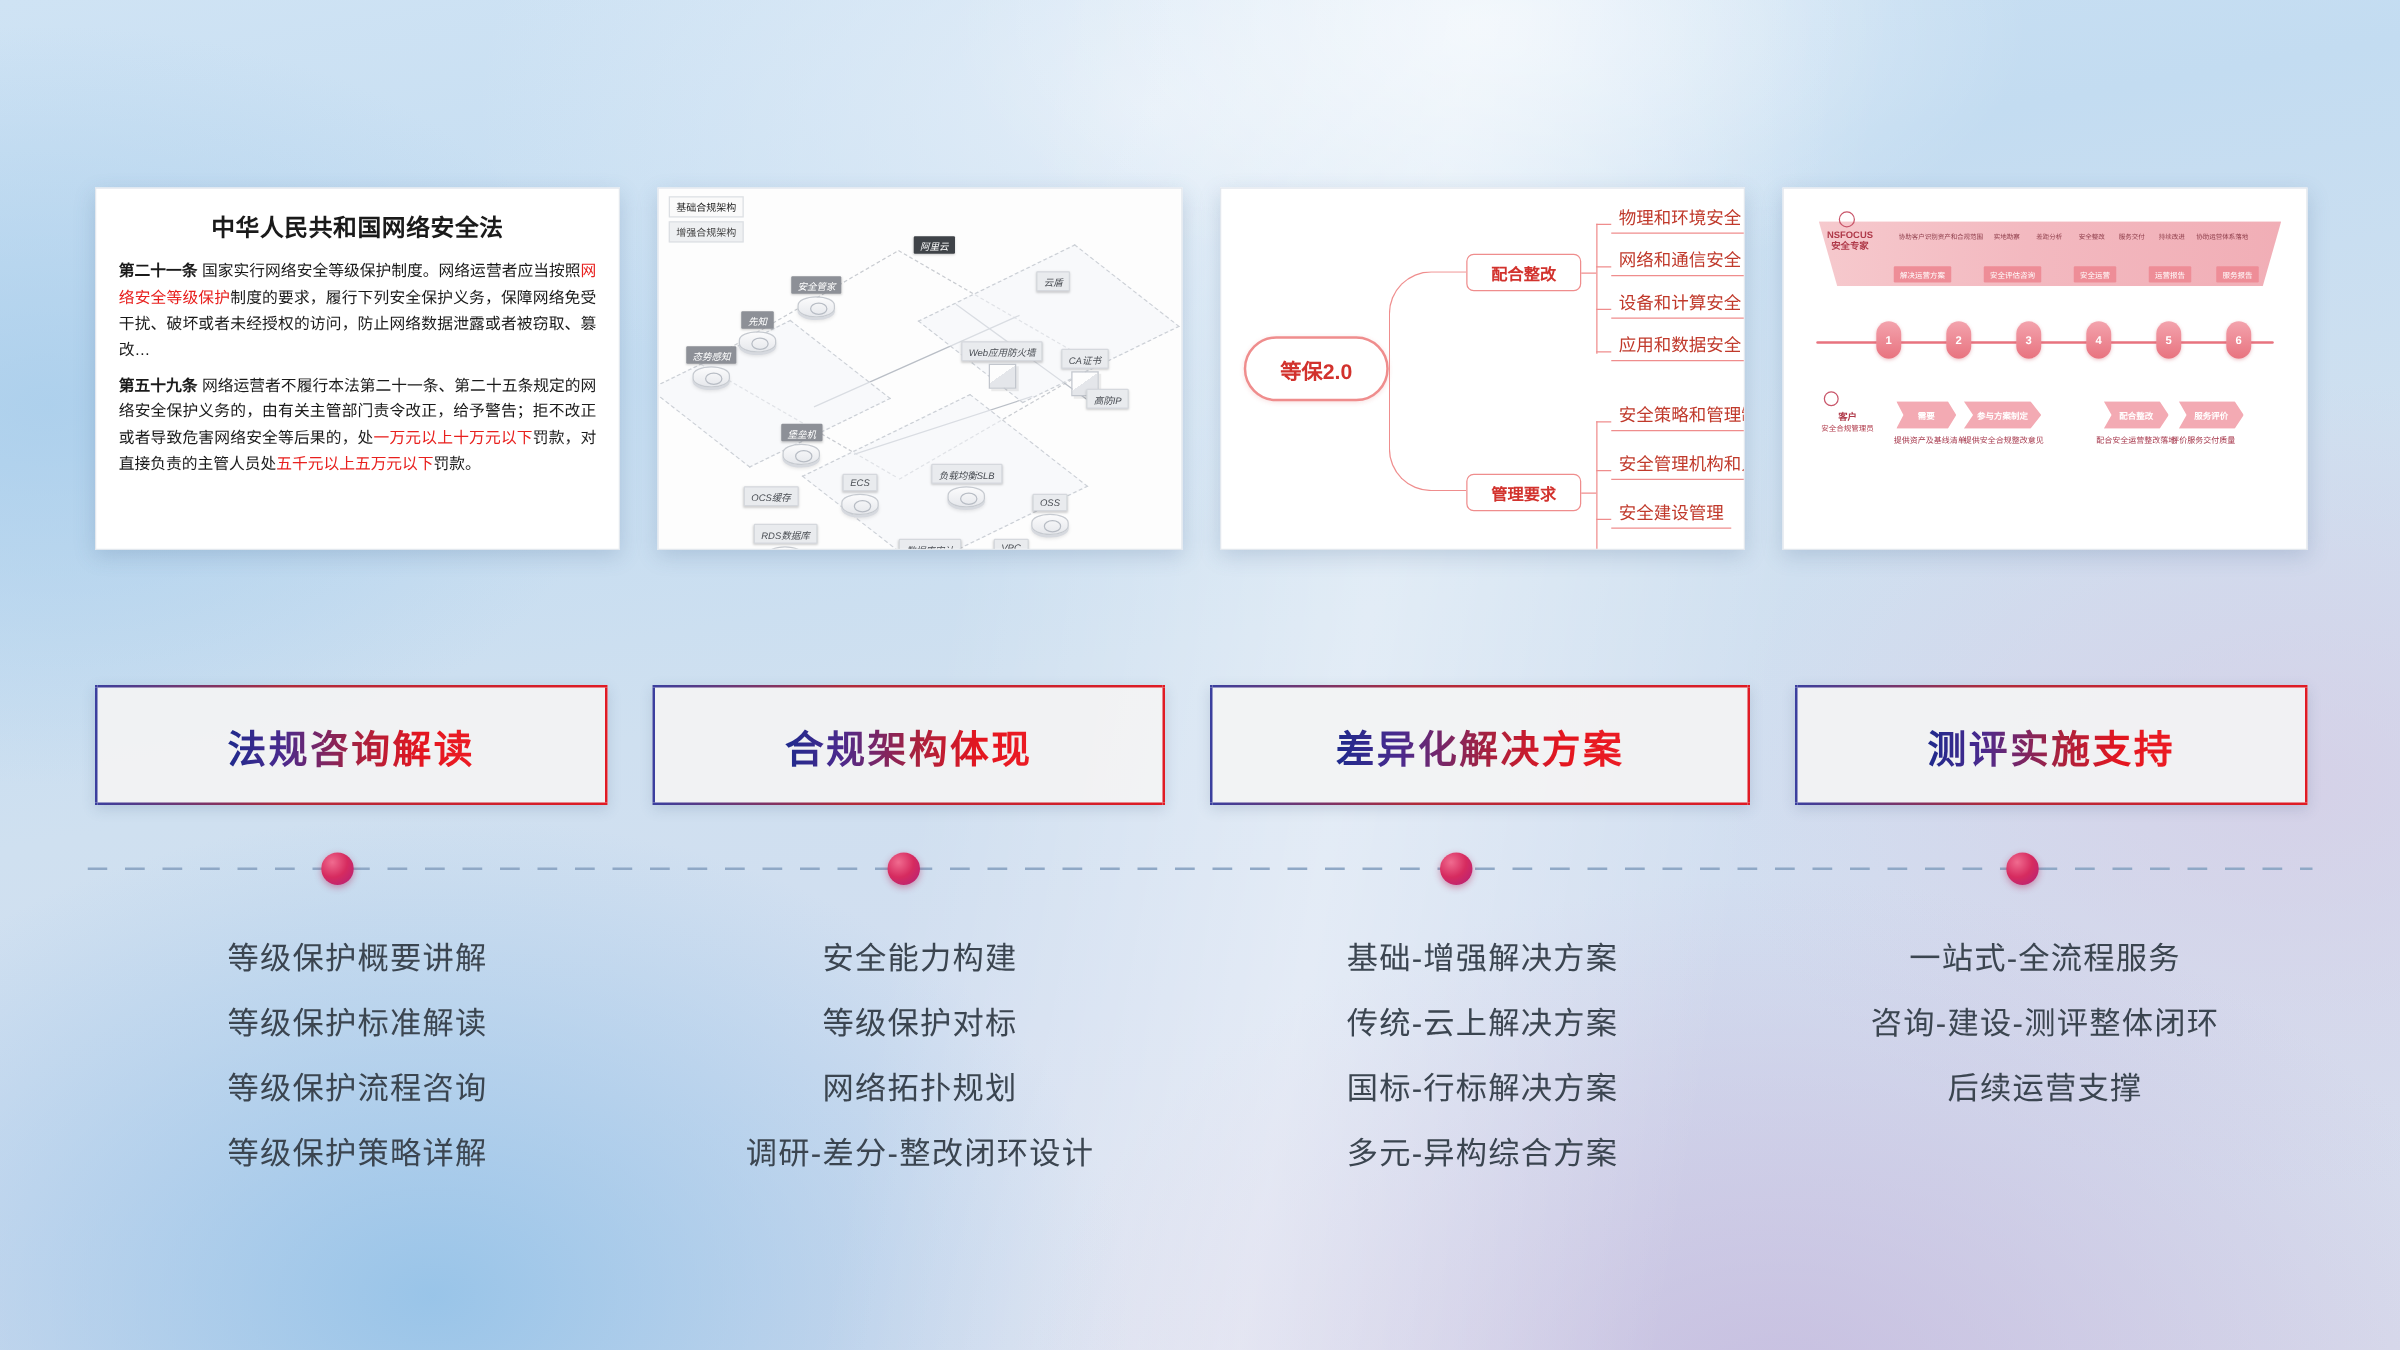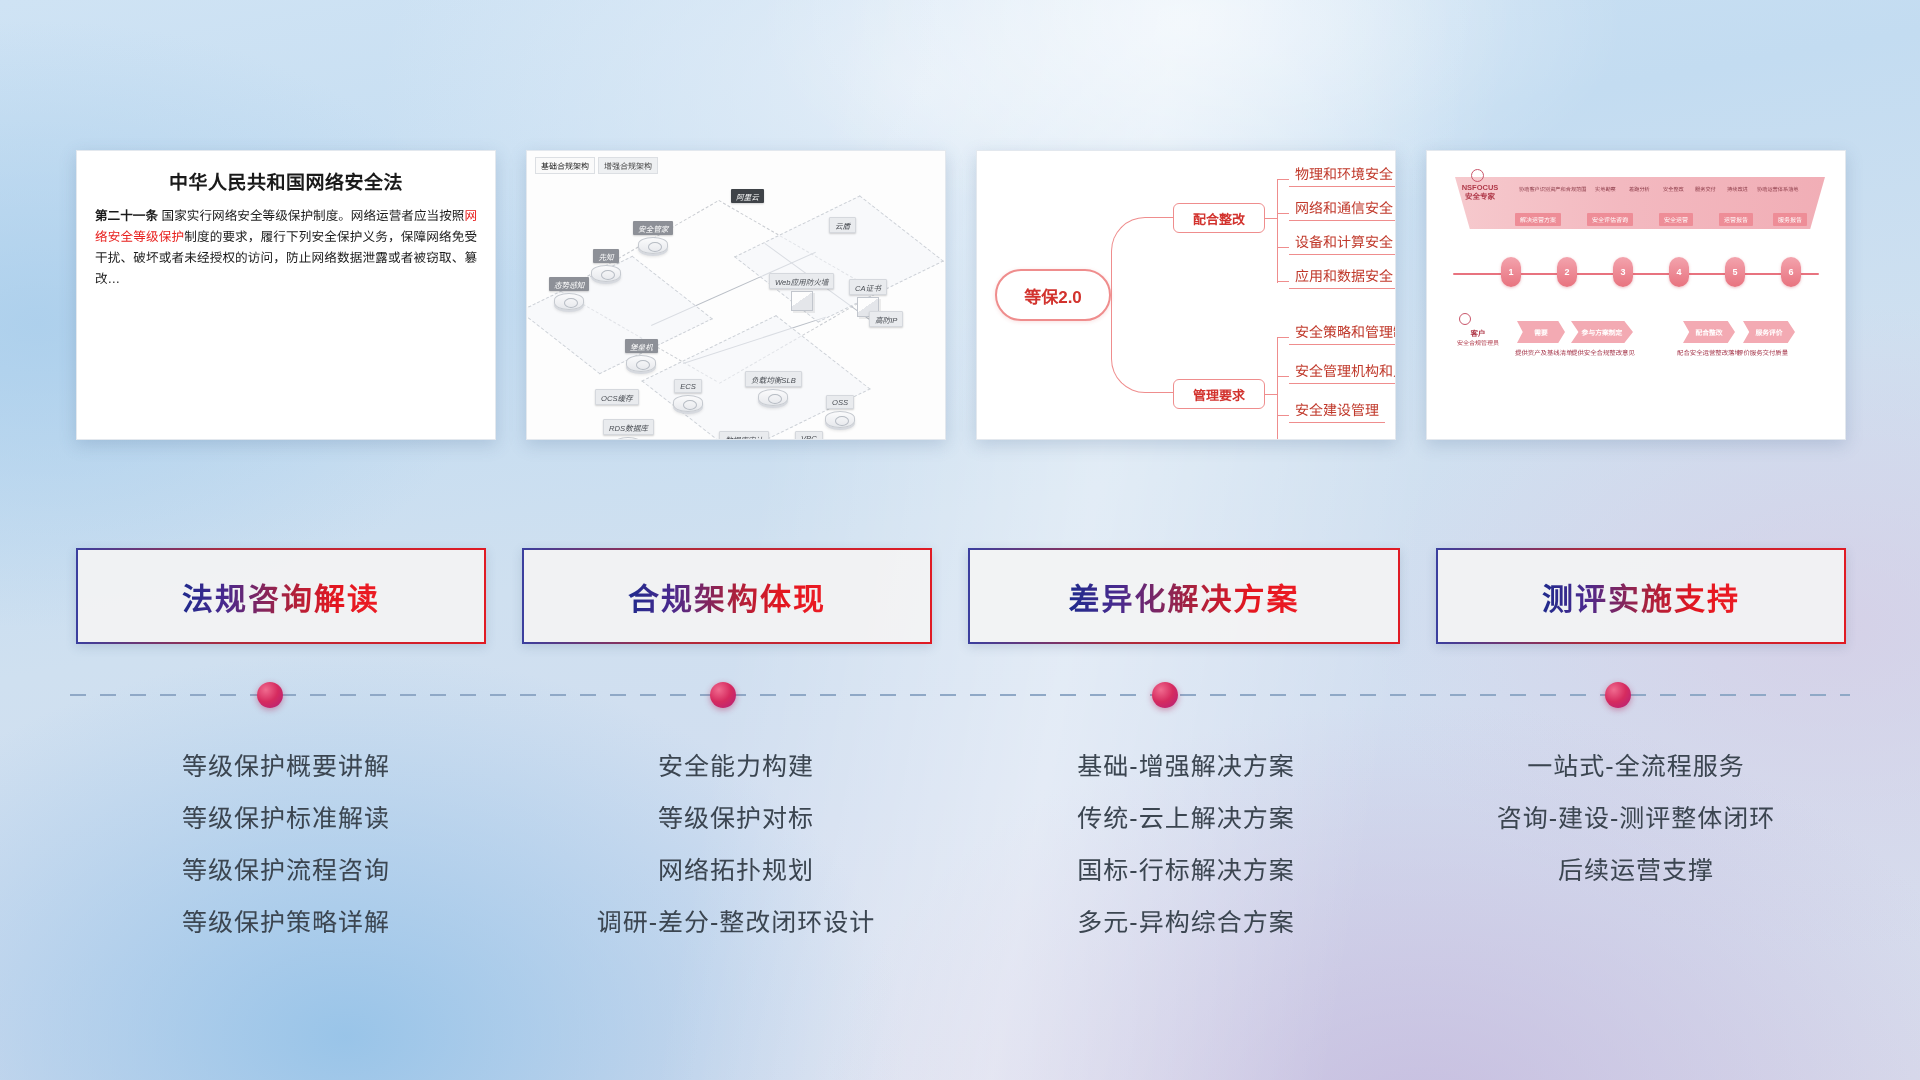--- a/index.html
+++ b/index.html
@@ -57,21 +57,21 @@
   }
   .law-para {
     font-size: 12.6px; line-height: 1.66; color: #1a1a1a;
     text-align: justify; margin-bottom: 8px;
   }
   .law-art { font-weight: 700; }
   .law-red { color: #e8201e; }
 
   
   .arch-card { background: #fdfdfd; }
-  .arch-tabs { position: absolute; left: 8px; top: 6px; display: flex; gap: 3px; }
+  .arch-tabs { position: absolute; left: 8px; top: 6px; display: flex; gap: 3px; flex-direction: column; }
   .arch-tab {
     font-size: 8px; color: #444; background: #eef0f2;
     border: 1px solid #dcdfe3; padding: 2px 5px; white-space: nowrap;
   }
   .arch-tab.active { background: #fafafa; color: #222; }
   .arch-canvas { position: absolute; inset: 22px 6px 6px 6px; }
   .iso-line { position: absolute; border-top: 1px dashed #c9ccd1; transform-origin: 0 0; }
   .iso-solid { position: absolute; border-top: 1px solid #b9bec6; transform-origin: 0 0; }
   .node { position: absolute; display: flex; flex-direction: column; align-items: center; font-style: italic; }
   .node-lbl {
@@ -253,20 +253,23 @@
 
 <div class="stage">
 
   <div class="cards-row">
 
     <div class="card law-card">
       <div class="law-title">中华人民共和国网络安全法</div>
       <p class="law-para">
         <span class="law-art">第二十一条</span><span> 国家实行网络安全等级保护制度。网络运营者应当按照</span><span class="law-red">网络安全等级保护</span><span>制度的要求，履行下列安全保护义务，保障网络免受干扰、破坏或者未经授权的访问，防止网络数据泄露或者被窃取、篡改…</span>
       </p>
+      <p class="law-para">
+        <span class="law-art">第五十九条</span><span> 网络运营者不履行本法第二十一条、第二十五条规定的网络安全保护义务的，由有关主管部门责令改正，给予警告；拒不改正或者导致危害网络安全等后果的，处</span><span class="law-red">一万元以上十万元以下</span><span>罚款，对直接负责的主管人员处</span><span class="law-red">五千元以上五万元以下</span><span>罚款。</span>
+      </p>
     </div>
 
     <div class="card arch-card">
       <div class="arch-tabs">
         <span class="arch-tab active">基础合规架构</span>
         <span class="arch-tab">增强合规架构</span>
       </div>
       <div class="arch-canvas">
 
         <div class="iso-line" style="left:28px; top:118px; width:180px; transform:rotate(-30deg);"></div>

